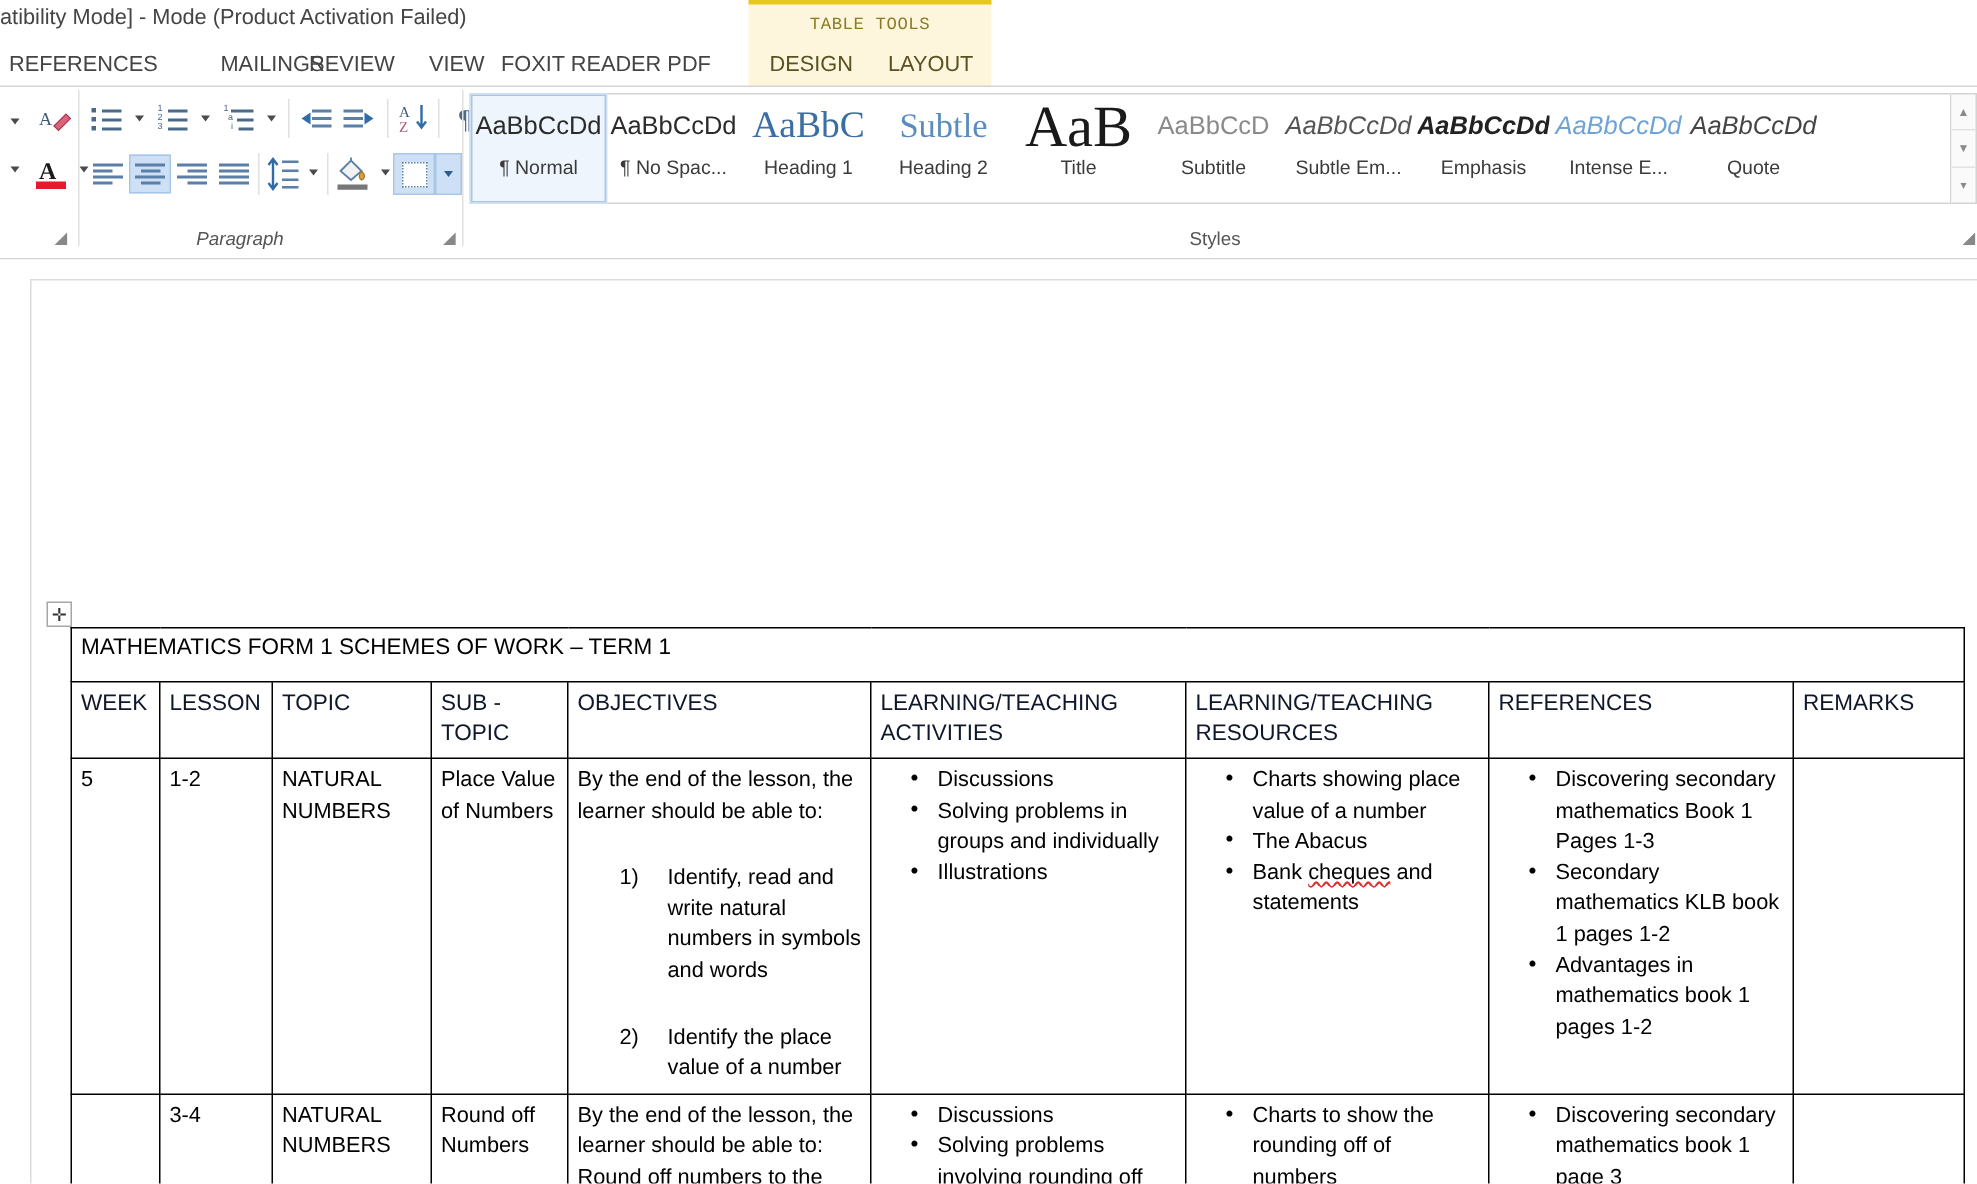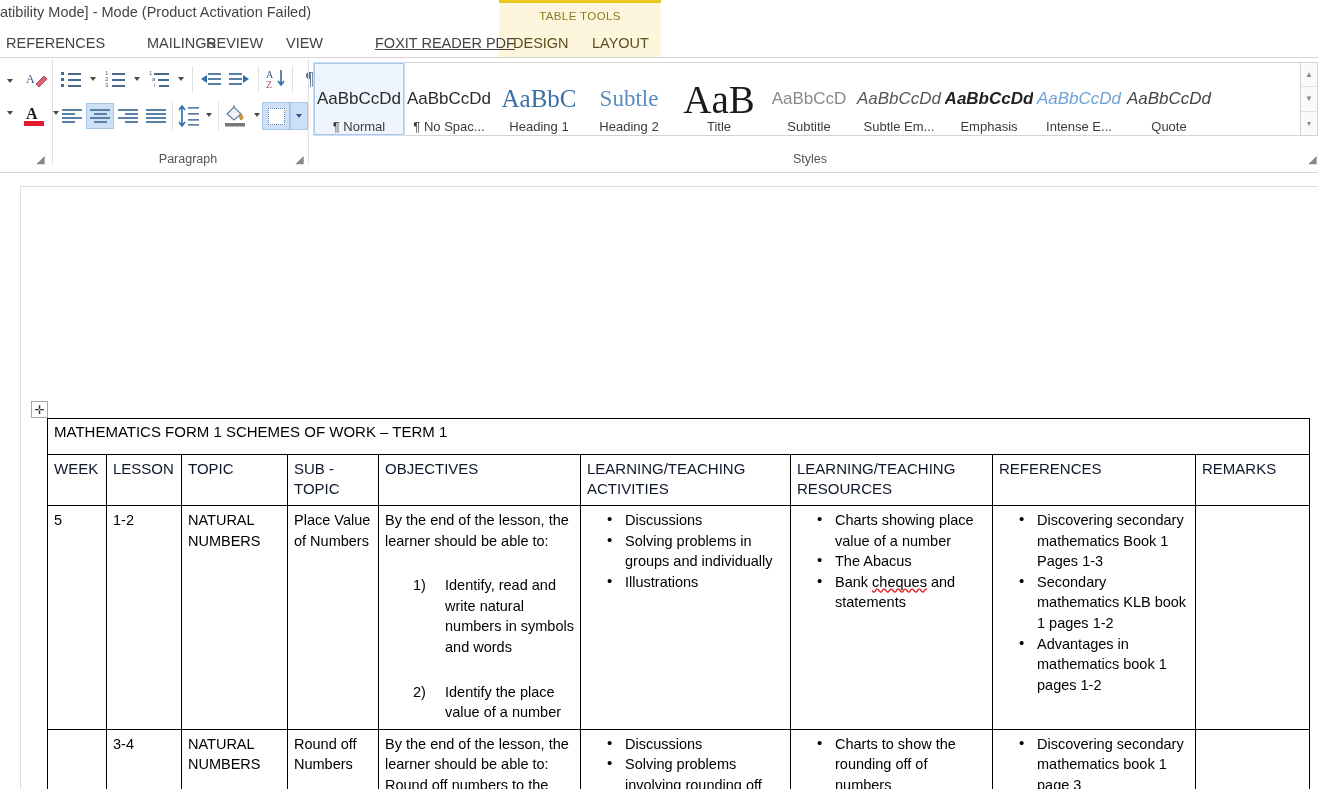--- a/index.html
+++ b/index.html
@@ -22,20 +22,21 @@
   }
   #table-tools-band {
     position: absolute; left: 499px; top: 0px; width: 162px; height: 28px;
     background: #fdf6dd;
     border-top: 3px solid #e8c81e;
   }
   #table-tools-label {
     position: absolute; left: 0; right: 0; top: 7px;
     text-align: center; font-size: 11.5px; color: #8a7a22;
     letter-spacing: .4px;
+    font-family: Liberation Mono, monospace;
   }
 
   
   #tab-strip {
     position: absolute; left: 0; top: 28px; width: 1318px; height: 30px;
     background: #ffffff;
   }
   #tab-strip-tools-bg {
     position: absolute; left: 499px; top: 0; width: 162px; height: 30px;
     background: #fdf6dd;
@@ -112,21 +113,21 @@
 
   
   #styles-gallery {
     position: absolute; left: 313px; top: 62px; width: 988px; height: 74px;
     border: 1px solid #d4d4d4; background: #ffffff;
     display: flex; align-items: stretch;
   }
   .style-item {
     width: 90px; height: 100%;
     display: flex; flex-direction: column; align-items: center;
-    justify-content: flex-end; cursor: default; border: 1px solid transparent;
+    justify-content: flex-start; cursor: default; border: 1px solid transparent;
   }
   .style-item.selected { border: 1px solid #a8c7e8; background: #eef5fc;
                           outline: 1px solid #cfe0f2; }
   .style-preview {
     height: 40px; display: flex; align-items: center; justify-content: center;
     width: 100%; overflow: hidden; white-space: nowrap;
     font-size: 18px; color: #2b2b2b;
   }
   .style-name {
     font-size: 13px; color: #3b3b3b; white-space: nowrap; overflow: hidden;
@@ -221,21 +222,21 @@
     <div id="table-tools-label">TABLE TOOLS</div>
   </div>
 </div>
 
 <div id="tab-strip">
   <div id="tab-strip-tools-bg"></div>
   <div class="ribbon-tab" style="left:0px;">REFERENCES</div>
   <div class="ribbon-tab" style="left:106px;margin-left:35px;">MAILINGS</div>
   <div class="ribbon-tab" style="left:200px;">REVIEW</div>
   <div class="ribbon-tab" style="left:280px;">VIEW</div>
-  <div class="ribbon-tab" style="left:369px;text-decoration:underline;">FOXIT READER PDF</div>
+  <div class="ribbon-tab" style="left:328px;">FOXIT READER PDF</div>
   <div class="ribbon-tab tools" style="left:507px;">DESIGN</div>
   <div class="ribbon-tab tools" style="left:586px;">LAYOUT</div>
 </div>
 <div id="tab-underline"></div>
 
 <div id="ribbon">
 
   <div class="rb-btn" style="left:2px; top:14px; width:16px; height:18px;">
     <span class="caret"></span>
   </div>
@@ -400,21 +401,21 @@
     <span class="caret"></span>
   </div>
 
   <div class="rb-btn sel" style="left:262px; top:44px; width:28px; height:28px;">
     <span style="display:block; width:17px; height:17px; border:1.6px dotted #5b7fa6; background:#fff;"></span>
   </div>
   <div class="rb-btn sel" style="left:290px; top:44px; width:18px; height:28px;">
     <span class="caret blue"></span>
   </div>
 
-  <div class="grp-label" style="left:128px; width:120px;">Paragraph</div>
+  <div class="grp-label" style="left:100px; width:120px;font-style:italic;">Paragraph</div>
   <div class="dlg-launcher" style="left:293px;">◢</div>
 
   <div class="grp-sep" style="left:308px;"></div>
 
   <div class="grp-label" style="left:760px; width:100px;">Styles</div>
   <div class="dlg-launcher" style="left:1306px;">◢</div>
 </div>
 
 <div id="styles-gallery">
   <div class="style-item selected">

